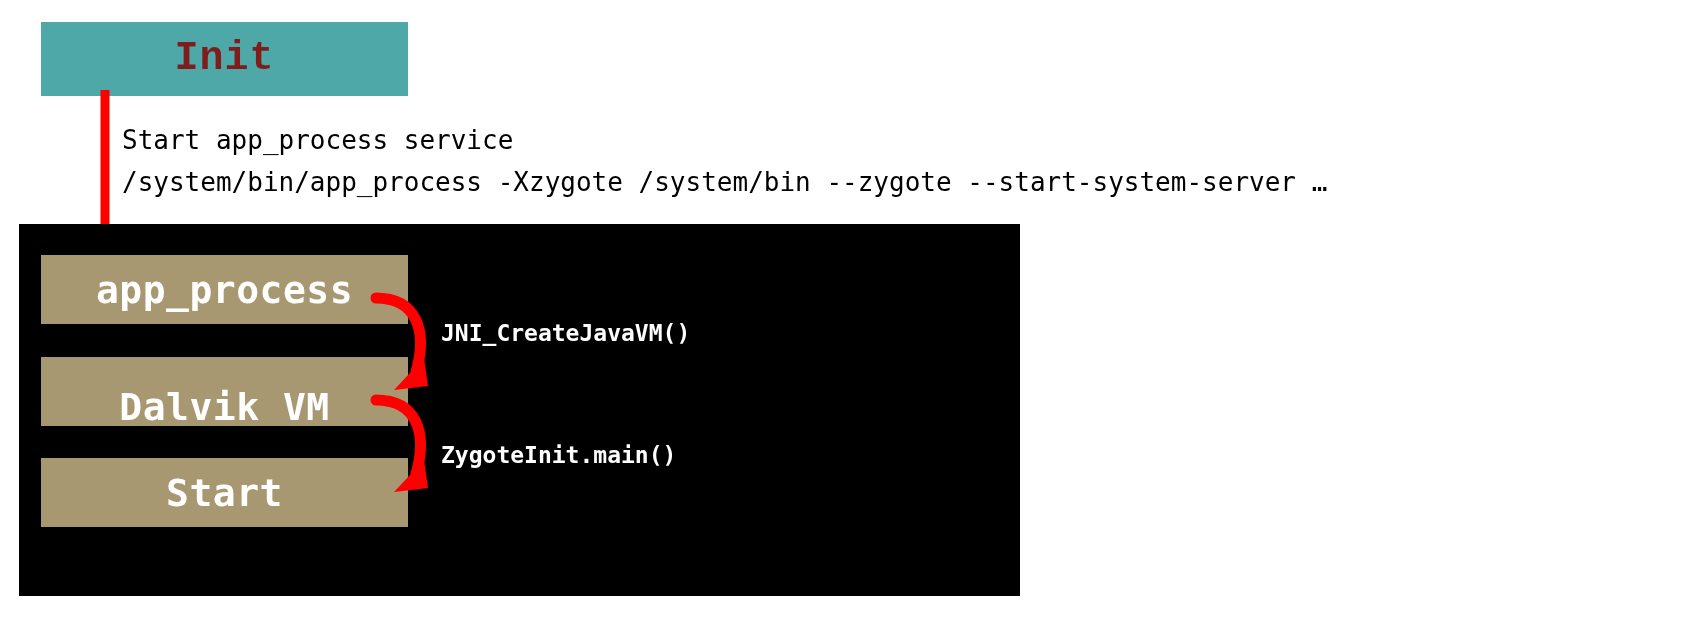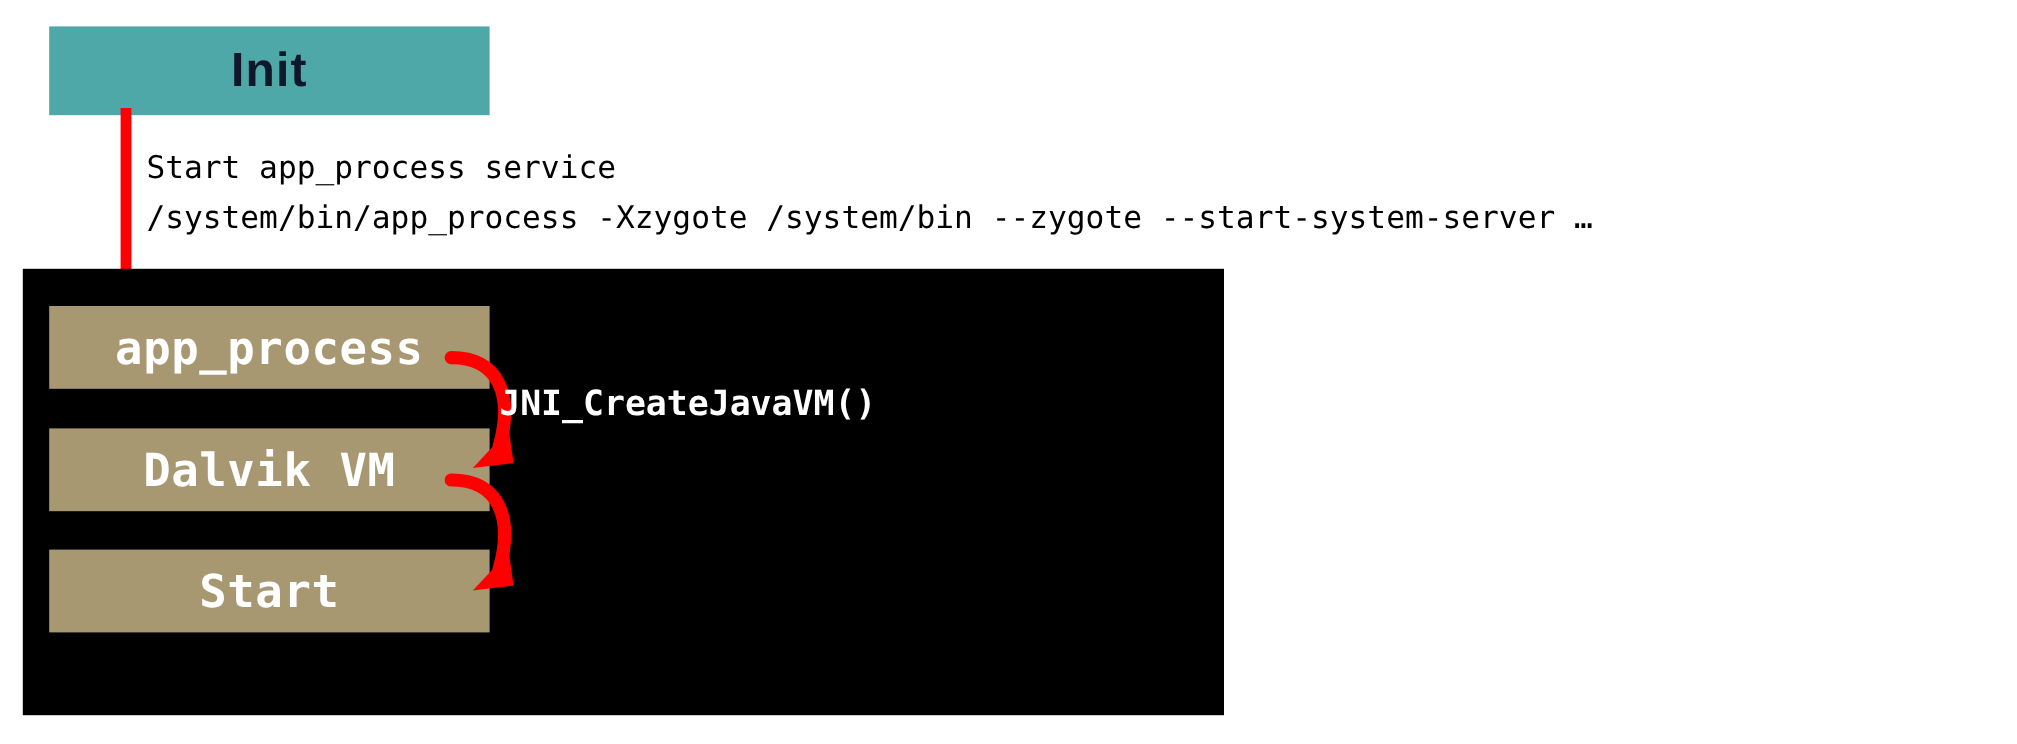--- a/index.html
+++ b/index.html
@@ -24,22 +24,22 @@
     left: 41px;
     top: 22px;
     width: 367px;
     height: 74px;
     background: #4fa8a8;
     display: flex;
     align-items: center;
     justify-content: center;
   }
   .init-box .label {
-    color: #0f172a;
-    font-family: Liberation Sans, sans-serif;
+    color: #7f1d1d;
+    font-family: Liberation Mono, monospace;
     font-weight: bold;
     font-size: 40px;
     letter-spacing: 1px;
     line-height: 1;
   }
 
   
   .init-arrow {
     position: absolute;
     left: 88px;
@@ -84,42 +84,42 @@
   }
   .tan-box .label {
     color: #ffffff;
     font-family: "DejaVu Sans Mono", "Liberation Mono", monospace;
     font-weight: bold;
     font-size: 38px;
     letter-spacing: 0.5px;
     line-height: 1;
   }
   .box-0 { top: 255px; }
-  .box-1 { top: 357px; }
+  .box-1 { top: 357px; align-items: flex-end; }
   .box-2 { top: 458px; }
 
   
   .call-arrow {
     position: absolute;
     left: 370px;
     width: 70px;
     height: 130px;
     pointer-events: none;
   }
   .call-arrow-0 { top: 290px; }
   .call-arrow-1 { top: 392px; }
 
   
   .call-label {
     position: absolute;
-    left: 416px;
+    left: 441px;
     color: #ffffff;
     font-family: "DejaVu Sans Mono", "Liberation Mono", monospace;
     font-weight: bold;
-    font-size: 29px;
+    font-size: 23px;
     white-space: pre;
     line-height: 1;
   }
   .call-label-0 { top: 322px; }
   .call-label-1 { top: 444px; }
 </style>
 </head>
 <body>
 
 <div id="canvas">
@@ -151,14 +151,15 @@
   <svg class="call-arrow call-arrow-0" viewBox="0 0 70 130" width="70" height="130">
     <path d="M 6 8 C 46 8, 58 40, 46 82" fill="none" stroke="#ff0000" stroke-width="11" stroke-linecap="round"></path>
     <polygon points="24,100 54,68 58,96" fill="#ff0000"></polygon>
   </svg>
   <svg class="call-arrow call-arrow-1" viewBox="0 0 70 130" width="70" height="130">
     <path d="M 6 8 C 46 8, 58 40, 46 82" fill="none" stroke="#ff0000" stroke-width="11" stroke-linecap="round"></path>
     <polygon points="24,100 54,68 58,96" fill="#ff0000"></polygon>
   </svg>
 
   <div class="call-label call-label-0">JNI_CreateJavaVM()</div>
+  <div class="call-label call-label-1">ZygoteInit.main()</div>
 
 </div>
 
 </body></html>

